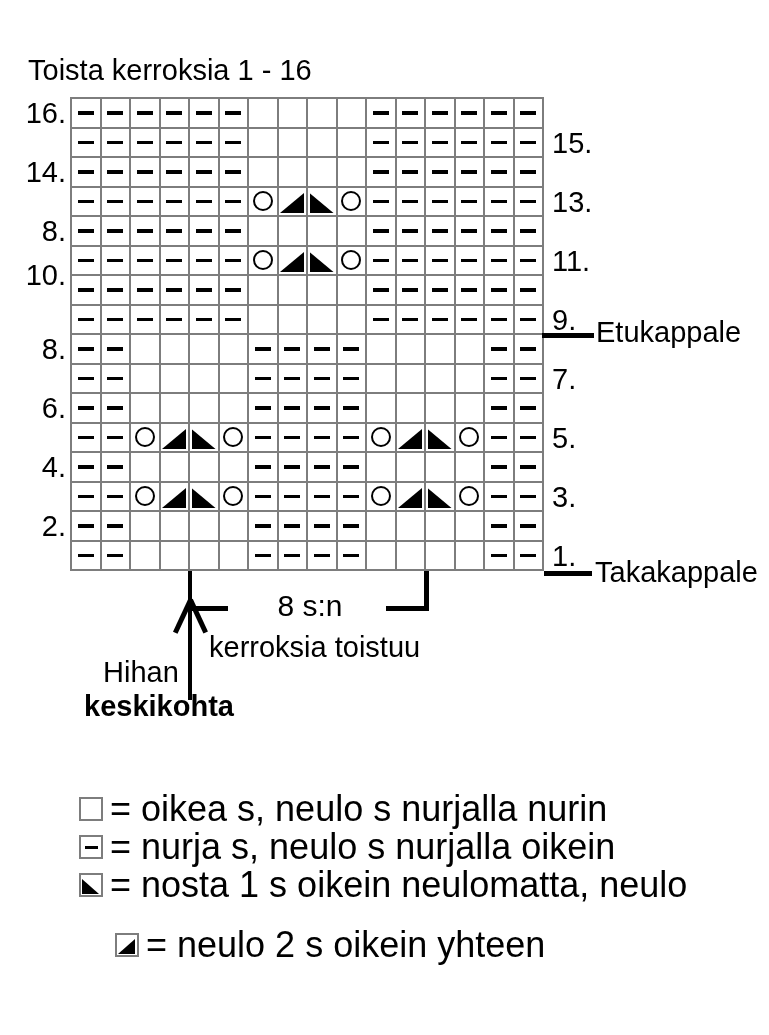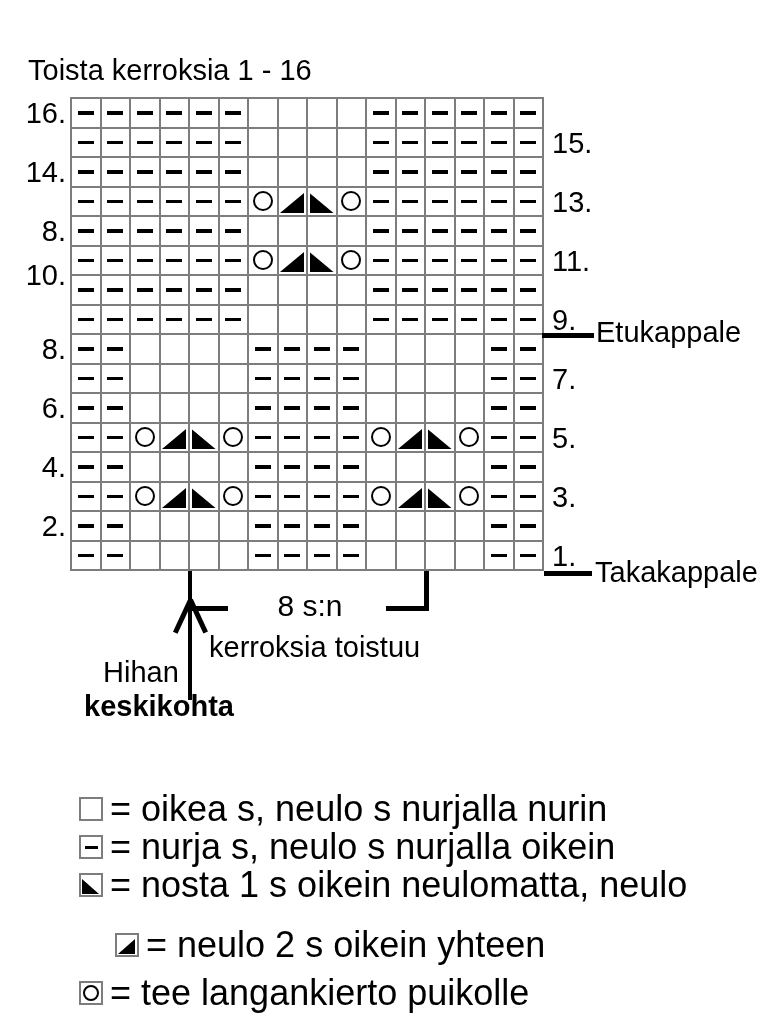--- a/index.html
+++ b/index.html
@@ -722,26 +722,20 @@
     <div class="legend-box">
         <div class="lg-tri-l"></div>
       </div>
     <div class="legend-text">= nosta 1 s oikein neulomatta, neulo</div>
   </div>
   <div class="legend-item" style="top:924px;margin-left:36px;">
     <div class="legend-box">
         <div class="lg-tri-r"></div>
       </div>
     <div class="legend-text">= neulo 2 s oikein yhteen</div>
-  </div>
-  <div class="legend-item" style="top:972px;">
-    <div class="legend-box">
-        <div class="lg-yo"></div>
-      </div>
-    <div class="legend-text">= tee langankierto puikolle</div>
   </div>
 
 <div class="row-label left" style="top: 99px;">16.</div>
     <div class="row-label left" style="top: 158px;">14.</div>
     <div class="row-label left" style="top: 217px;">8.</div>
     <div class="row-label left" style="top: 261px;">10.</div>
     <div class="row-label left" style="top: 335px;">8.</div>
     <div class="row-label left" style="top: 394px;">6.</div>
     <div class="row-label left" style="top: 453px;">4.</div>
     <div class="row-label left" style="top: 512px;">2.</div>

